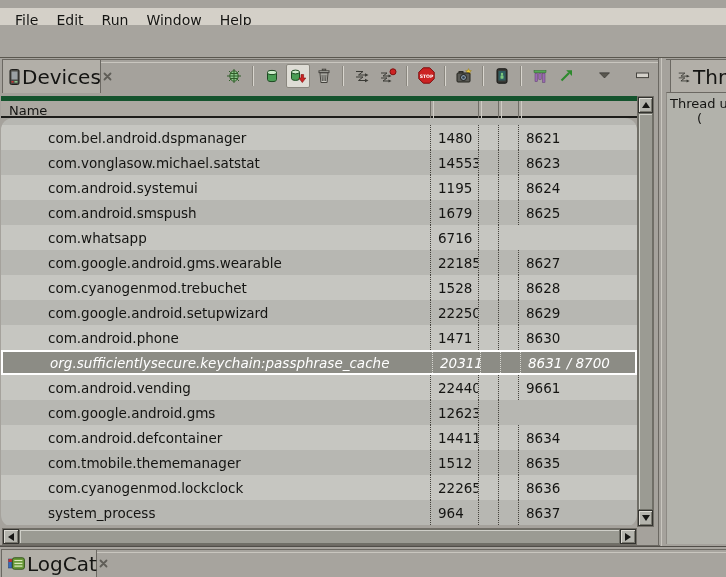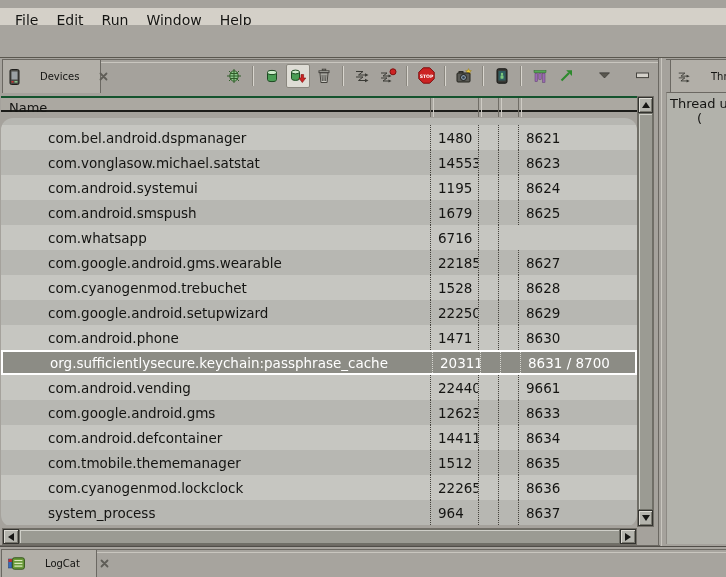--- a/index.html
+++ b/index.html
@@ -12,45 +12,45 @@
   .menu-item{font-size:14px;padding:2px 9px;cursor:default;}
   .menu-item u{text-decoration:underline;}
 
   
   .toolbar-strip{position:absolute;left:0;top:25px;width:726px;height:33px;background:#a7a49e;
                  border-bottom:1px solid #5a574f;box-sizing:border-box;}
 
   
   .tabbar-line{position:absolute;left:100px;top:59px;width:558px;height:2px;
                border-top:1px solid #6b6862;border-bottom:1px solid #c9c6bf;}
-  .tab{display:flex;align-items:center;gap:20px;background:#b2afa8;border:1px solid #6b6862;border-bottom:none;
-       box-sizing:border-box;font-size:10px;padding:0 6px;cursor:default;}
+  .tab{display:flex;align-items:center;gap:2px;background:#b2afa8;border:1px solid #6b6862;border-bottom:none;
+       box-sizing:border-box;font-size:20px;padding:0 6px;cursor:default;}
   .tab-devices{position:absolute;left:2px;top:59px;height:34px;width:99px;}
   .dev-toolbar{position:absolute;left:221px;top:62px;height:27px;display:flex;align-items:center;}
   .tbtn{width:24px;height:24px;display:flex;align-items:center;justify-content:center;margin:0 1px;}
   .tbtn.active{background:#dedcd5;border:1px solid #8a877f;border-radius:2px;box-sizing:border-box;}
   .tsep{width:0;height:20px;border-left:1px solid #8a877f;border-right:1px solid #d8d5ce;margin:0 5px;}
   .gap{width:12px;}
 
   .panel-right-border{position:absolute;left:658px;top:58px;width:2px;height:488px;
                       border-left:1px solid #6b6862;border-right:1px solid #c9c6bf;}
   .panel-bottom-border{position:absolute;left:0;top:545px;width:660px;height:1px;background:#6b6862;}
 
   
-  .thead{position:absolute;left:1px;top:96px;width:636px;height:16px;background:#aba8a1;
-         border-top:2px solid #14532d;border-bottom:2px solid #1c1c19;box-sizing:border-box;font-size:13px;}
+  .thead{position:absolute;left:1px;top:96px;width:636px;height:22px;background:#aba8a1;
+         border-top:5px solid #14532d;border-bottom:2px solid #1c1c19;box-sizing:border-box;font-size:13px;}
   .thead .hname{position:absolute;left:8px;top:2px;}
   .hsep{position:absolute;top:0;width:2px;height:19px;border-left:1px solid #716e67;border-right:1px solid #cfccc5;}
   .tbody{position:absolute;left:1px;top:118px;width:636px;height:409px;overflow:hidden;border-radius:12px;}
   .partial-row{height:7px;background:#b7b7b2;}
   .trow{display:grid;grid-template-columns:429px 48px 20px 20px 119px;height:25px;box-sizing:border-box;
         font-size:13.5px;align-items:center;cursor:default;}
   .trow.light{background:#c6c6c1;}
   .trow.dark{background:#b7b7b2;}
-  .trow.selected{background:#8c8c85;color:#fff;border:2px solid #fff;}
+  .trow.selected{background:#8c8c85;color:#fff;border:2px solid #fff;font-style:italic;}
   .cell{height:100%;display:flex;align-items:center;overflow:hidden;white-space:nowrap;box-sizing:border-box;}
   .cell.cname{padding-left:47px;}
   .cell.cpid,.cell.cport{padding-left:7px;}
   .cell.bdot{border-left:1px dotted #45433d;}
   .trow.selected .cell.bdot{border-left-color:#d8d8d2;}
 
   
   .vsb{position:absolute;left:637px;top:96px;width:17px;height:431px;background:#abaaa3;
        border:1px solid #716e67;box-sizing:border-box;}
   .hsb{position:absolute;left:2px;top:528px;width:635px;height:17px;background:#abaaa3;
@@ -357,21 +357,20 @@
           <div class="cell cpid bdot">22440</div>
           <div class="cell bdot"></div>
           <div class="cell bdot"></div>
           <div class="cell cport bdot">9661</div>
         </div>
         <div class="trow dark">
           <div class="cell cname">com.google.android.gms</div>
           <div class="cell cpid bdot">12623</div>
           <div class="cell bdot"></div>
           <div class="cell bdot"></div>
-          <div class="cell cport bdot">8633</div>
         </div>
         <div class="trow light">
           <div class="cell cname">com.android.defcontainer</div>
           <div class="cell cpid bdot">14411</div>
           <div class="cell bdot"></div>
           <div class="cell bdot"></div>
           <div class="cell cport bdot">8634</div>
         </div>
         <div class="trow dark">
           <div class="cell cname">com.tmobile.thememanager</div>

